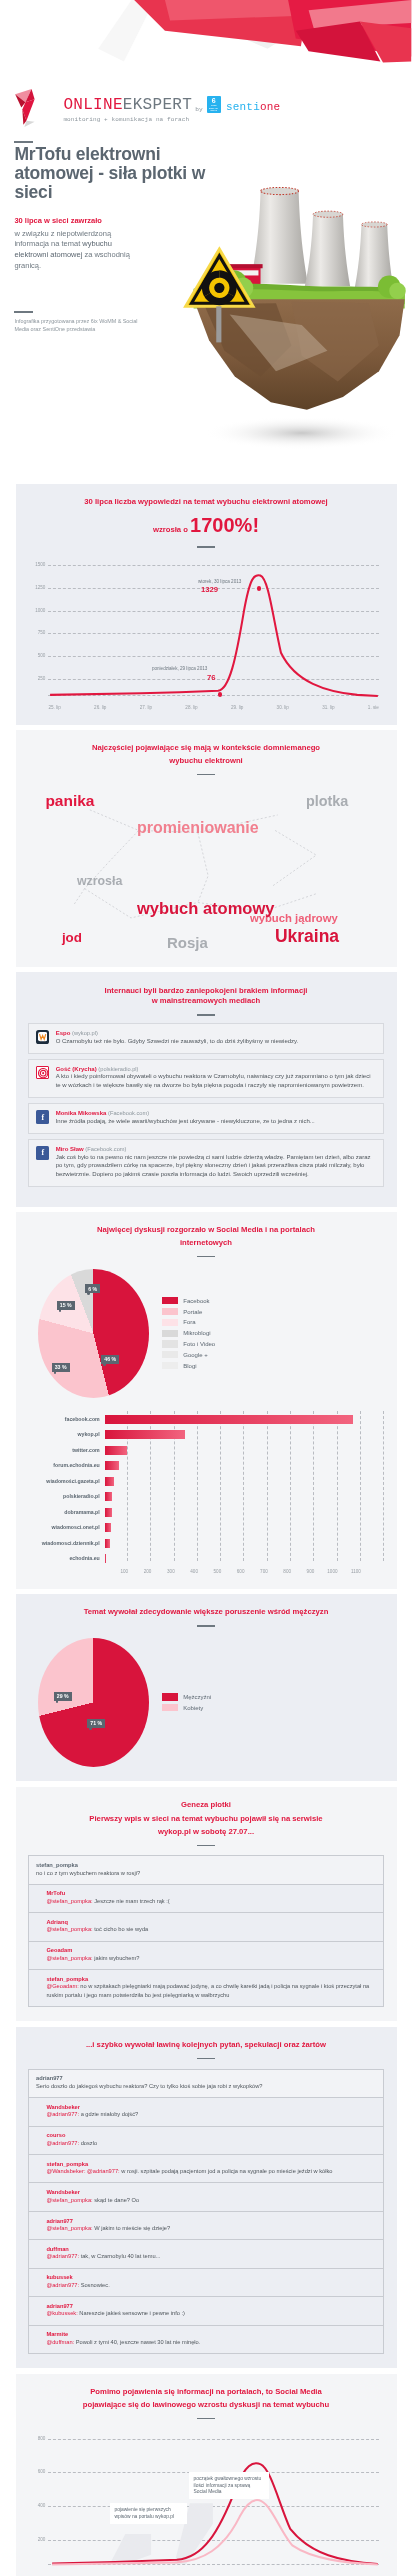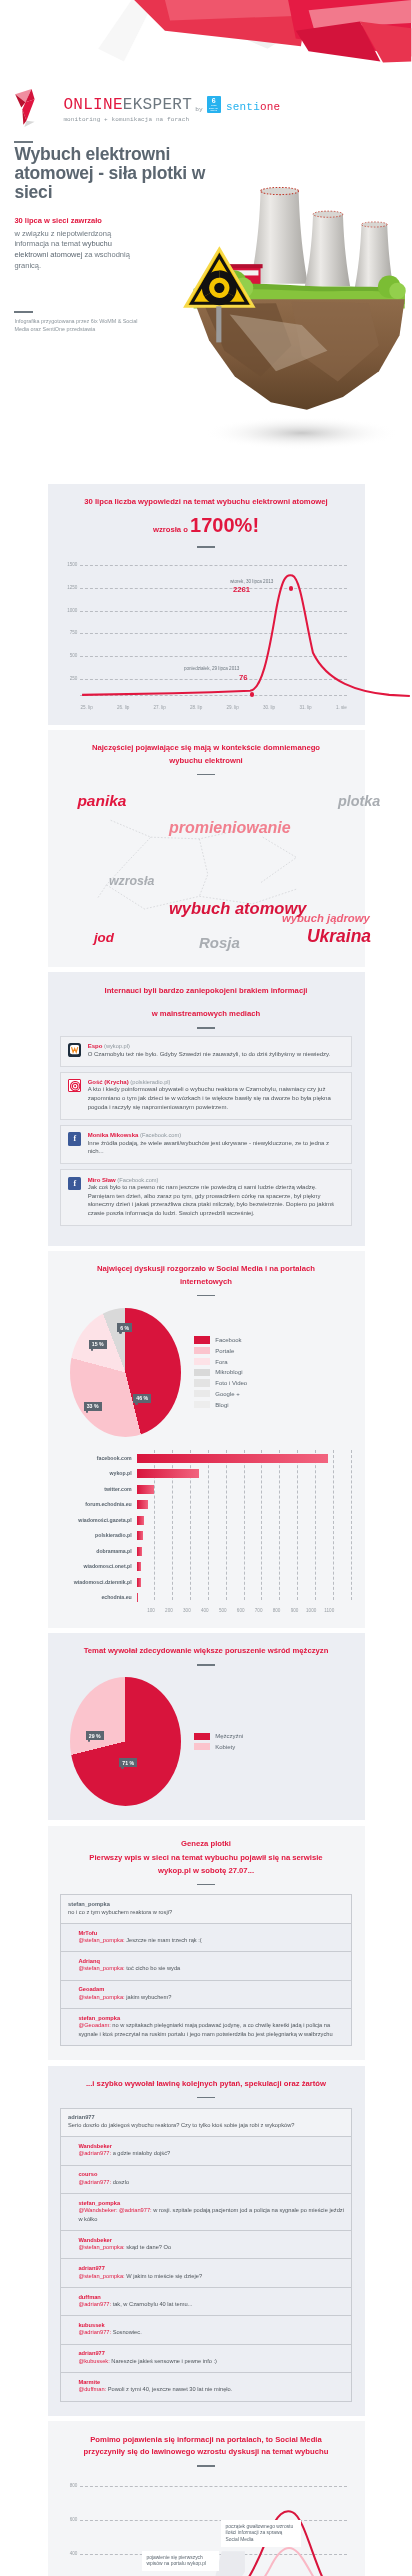--- a/index.html
+++ b/index.html
@@ -48,36 +48,36 @@
   .hero-lead p { font-size:7.5px; line-height:1.42; color:#6e7880; }
   .hero-lead .red { color:#e1173f; font-weight:bold; }
   .hero-lead .bold { color:#5b6670; font-weight:normal; }
   .hero-credit { position:absolute; left:14.4px; top:318px; width:124px;
      font-size:5.4px; line-height:1.45; color:#8d969d; }
 
   
   .illus { position:absolute; right:-3.1px; top:129px; width:242px; height:330px; }
 
   
-  .section { width:317px; margin:0 auto 5.2px; background:#eceef3; padding:13.4px 12.4px 14.4px; }
+  .section { width:381px; margin:0 auto 5.2px; background:#eceef3; padding:13.4px 12.4px 14.4px; }
   .section.white { background:#f4f5f7; }
   .sec-title { text-align:center; font-size:7.7px; font-weight:bold; color:#e1173f; line-height:1.4; }
 
   
   .chart1 { position:relative; height:155px; margin-top:3.1px; }
   .axis-y-label { position:absolute; left:0; font-size:4.6px; color:#9aa0a6; text-align:right; width:17.5px;}
   .gridline { position:absolute; left:20.6px; right:5.2px; border-top:0.5px dashed #b9bcc2; height:0;}
   .xlabels { position:absolute; left:20.6px; right:5.2px; bottom:-2.1px; display:flex; justify-content:space-between;}
   .xlabels span { font-size:4.6px; color:#9aa0a6; }
   .pt-label { position:absolute; font-size:4.6px; color:#6e7880; white-space:nowrap; }
   .pt-value { position:absolute; font-size:7.7px; font-weight:bold; color:#e1173f; }
   .dot { position:absolute; width:4.6px; height:4.6px; border-radius:50%; background:#e1173f;}
 
   
-  .cloud { position:relative; height:170px; margin-top:7.2px;font-style:italic; }
+  .cloud { position:relative; height:170px; margin-top:7.2px; }
   .cw { position:absolute; font-weight:bold; white-space:nowrap; line-height:1;}
 
   
   .quote { border:0.5px solid #d7d9de; background:#f1f2f5; margin:5.2px 0; padding:6.2px 7.2px 7.2px; display:flex; gap:6.2px; }
   .q-ico { width:13.4px; height:13.4px; flex:0 0 13.4px; border-radius:2.6px; display:flex;
      align-items:center; justify-content:center; color:#fff; font-weight:bold; font-size:7.7px; }
   .q-ico.wykop { background:#1d2d3d; }
   .q-ico.radio { background:#fff; border:1px solid #e1173f; border-radius:1px; color:#e1173f; font-size:8.8px; }
   .q-ico.fb { background:#3b5998; border-radius:1.5px; font-family:"Liberation Serif",serif; }
   .q-body { flex:1; }
@@ -165,21 +165,21 @@
           <div class="sentione" style="margin-left:5.2px;">
             <span>senti</span><i>one</i>
           </div>
         </div>
         <div class="brand-sub">monitoring + komunikacja na forach</div>
       </div>
     </div>
 
     <div class="rule" style="position:absolute;left:14.4px;top:133px;"></div>
 
-    <h1 class="main-title">Wybuch elektrowni atomowej - siła plotki w sieci</h1>
+    <h1 class="main-title">MrTofu elektrowni atomowej - siła plotki w sieci</h1>
 
     <div class="hero-lead">
       <p>
         <span class="red">30 lipca</span><span class="red"> w sieci zawrzało</span>
       </p>
       <p style="margin-top:2.1px;">
         <span>w związku z niepotwierdzoną informacja na temat </span><span class="bold">wybuchu elektrowni atomowej</span><span> za wschodnią granicą.</span>
       </p>
     </div>
 
@@ -278,21 +278,21 @@
       <div class="axis-y-label" style="top:121px;">250</div>
       <div class="gridline" style="top:140px;"></div>
 
       <svg style="position:absolute;left:20.6px;top:0;width:335px;height:144px;" viewBox="0 0 650 280" preserveAspectRatio="none">
         <path d="M4,272 C60,271 120,270 180,269 C240,268 290,266 330,264
                  C352,262 365,200 380,110 C392,44 400,36 412,40
                  C428,46 436,120 452,190 C480,248 540,266 600,272 L640,274" fill="none" stroke="#e1173f" stroke-width="4"></path>
       </svg>
 
       <div class="pt-label" style="left:170px; top:24px;">wtorek, 30 lipca 2013</div>
-      <div class="pt-value" style="left:173px; top:30px;">2261</div>
+      <div class="pt-value" style="left:173px; top:30px;">1329</div>
       <div class="dot" style="left:229px; top:31px;"></div>
 
       <div class="pt-label" style="left:124px; top:111px;">poniedziałek, 29 lipca 2013</div>
       <div class="pt-value" style="left:179px; top:118px;">76</div>
       <div class="dot" style="left:190px; top:137px;"></div>
 
       <div class="xlabels" style="bottom:0;">
         <span>25. lip</span>
         <span>26. lip</span>
         <span>27. lip</span>
@@ -328,21 +328,21 @@
       <div class="cw" style="left:222px; top:90px; font-size:11.3px; color:#ef5f78;margin-top:40px;">wybuch jądrowy</div>
       <div class="cw" style="left:109px; top:117px; font-size:16.5px; color:#d8143c;">wybuch atomowy</div>
       <div class="cw" style="left:34px;  top:148px; font-size:13.4px; color:#e1173f;">jod</div>
       <div class="cw" style="left:139px; top:152px; font-size:15px; color:#a9adb2;">Rosja</div>
       <div class="cw" style="left:247px; top:145px; font-size:17.5px; color:#d8143c;">Ukraina</div>
     </div>
   </div>
 
   <div class="section">
     <div class="sec-title">Internauci byli bardzo zaniepokojeni brakiem informacji</div>
-    <div class="sec-title" style="margin-top:13px;">w mainstreamowych mediach</div>
+    <div class="sec-title" style="margin-top:0;">w mainstreamowych mediach</div>
     <div class="rule rule-c"></div>
 
     <div class="quote">
       <div class="q-ico wykop">
         <svg width="9.3" height="9.3" viewBox="0 0 18 18">
             <rect width="18" height="18" rx="4" fill="#fff"></rect>
             <path d="M3 4 L6 14 L9 7 L12 14 L15 4" stroke="#f08a22" stroke-width="2.3" fill="none"></path>
           </svg>
       </div>
       <div class="q-body">
@@ -619,21 +619,21 @@
       </div>
       <div class="fp reply">
         <div class="fp-user">Marmite</div>
         <div class="fp-text"><span class="fp-at">@duffman:</span><span> Powoli z tymi 40, jeszcze nawet 30 lat nie minęło.</span></div>
       </div>
     </div>
   </div>
 
   <div class="section white">
     <div class="sec-title">Pomimo pojawienia się informacji na portalach, to Social Media</div>
-    <div class="sec-title" style="margin-top:2.1px;">przyczyniły się do lawinowego wzrostu dyskusji na temat wybuchu</div>
+    <div class="sec-title" style="margin-top:2.1px;">pojawiające się do lawinowego wzrostu dyskusji na temat wybuchu</div>
     <div class="rule rule-c"></div>
 
     <div class="chart3">
       <div class="gridline" style="top:12.4px;"></div>
       <div class="axis-y-label" style="top:9.3px;">800</div>
       <div class="gridline" style="top:46px;"></div>
       <div class="axis-y-label" style="top:43px;">600</div>
       <div class="gridline" style="top:80px;"></div>
       <div class="axis-y-label" style="top:77px;">400</div>
       <div class="gridline" style="top:114px;"></div>

